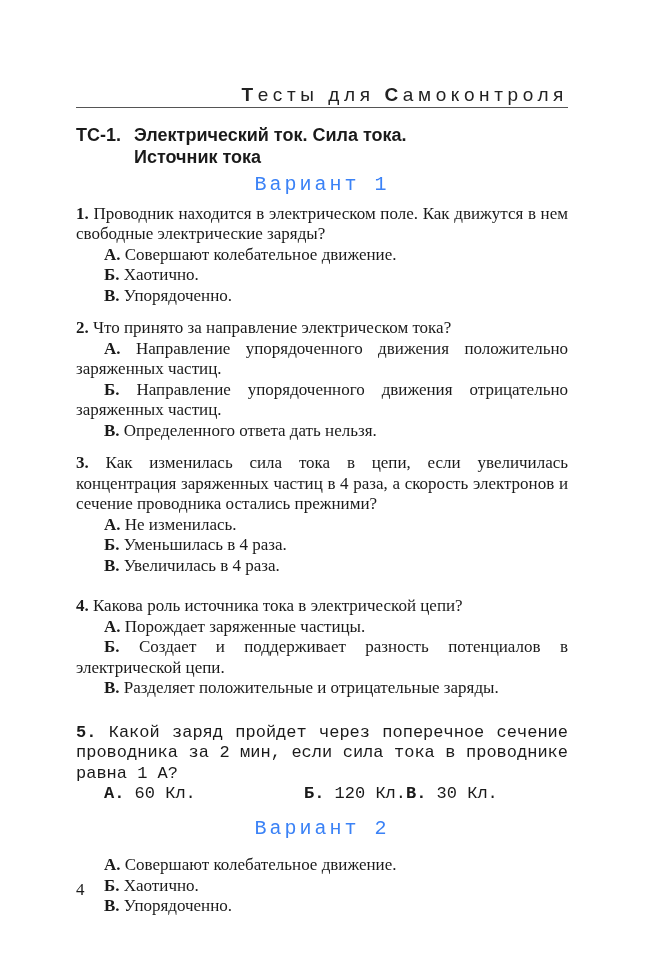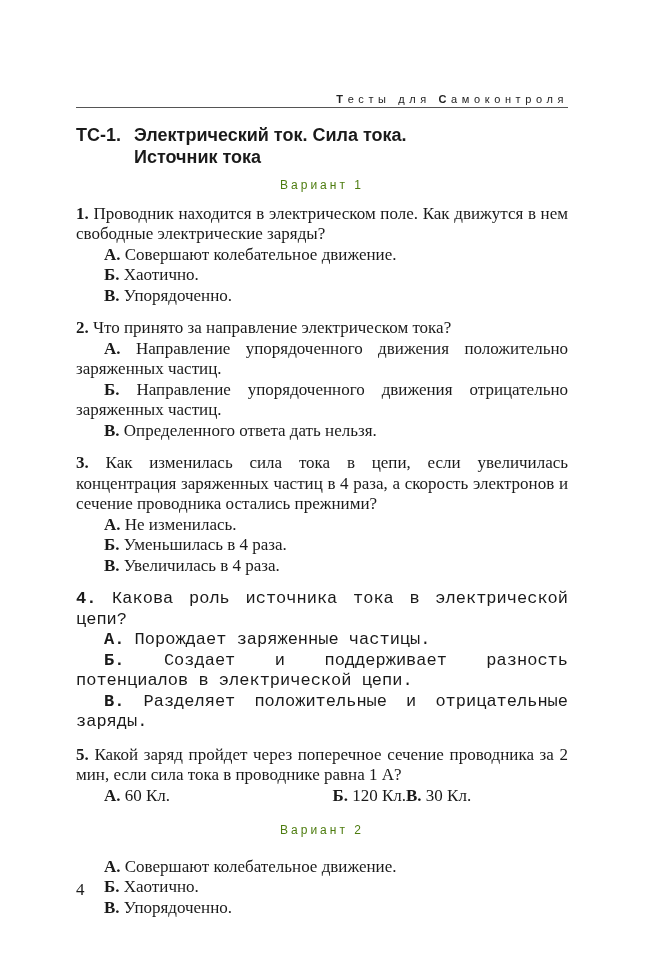--- a/index.html
+++ b/index.html
@@ -1,36 +1,35 @@
 <!DOCTYPE html>
 <html><head>
 <meta charset="utf-8">
 <style>
   html, body { margin: 0; padding: 0; background: #ffffff; }
   body { width: 650px; height: 975px; position: relative; overflow: hidden; color: #1a1a1a; }
   .page { position: absolute; left: 76px; top: 0; width: 492px; }
   .running-header {
     position: absolute; left: 0; top: 84px; width: 492px; text-align: right;
-    font-family: "Liberation Sans", sans-serif; font-size: 11px; letter-spacing: 4.6px;
+    font-family: "Liberation Sans", sans-serif; font-size: 19px; letter-spacing: 4.6px;
     color: #222;
-    margin-top: 9px;
   }
   .running-header .cap { font-weight: bold; }
   .header-rule { position: absolute; left: 0; top: 107px; width: 492px; height: 1px; background: #555; }
 
   .title {
     position: absolute; left: 0; top: 124px; width: 492px;
     font-family: "Liberation Sans", sans-serif; font-weight: bold; font-size: 18px; line-height: 22px;
   }
   .title .num { display: inline-block; width: 58px; }
   .title .line2 { padding-left: 58px; }
 
   .variant {
-    text-align: center; font-family: Liberation Sans, sans-serif; font-size: 12px;
-    letter-spacing: 3px; color: #4d7c0f;
+    text-align: center; font-family: Liberation Mono, monospace; font-size: 20px;
+    letter-spacing: 3px; color: #3b82f6;
   }
   .body-text {
     font-family: "Liberation Serif", serif; font-size: 17px; line-height: 20.5px; color: #1a1a1a;
   }
   .q { text-align: justify; }
   .q b { font-weight: bold; }
   .opt { text-indent: 28px; text-align: justify; }
   .opt b { font-weight: bold; }
   .inline-opts { padding-left: 28px; display: flex; }
   .inline-opts span.o { display: inline-block; }
@@ -65,28 +64,28 @@
       <div class="opt"><b>В.</b> <span>Определенного ответа дать нельзя.</span></div>
     </div>
 
     <div style="margin-top:12px;">
       <div class="q"><b>3.</b> <span>Как изменилась сила тока в цепи, если увеличилась концентрация заряженных частиц в 4 раза, а скорость электронов и сечение проводника остались прежними?</span></div>
       <div class="opt"><b>А.</b> <span>Не изменилась.</span></div>
       <div class="opt"><b>Б.</b> <span>Уменьшилась в 4 раза.</span></div>
       <div class="opt"><b>В.</b> <span>Увеличилась в 4 раза.</span></div>
     </div>
 
-    <div style="margin-top:13px;font-family:Liberation Mono, monospace;">
+    <div style="margin-top:20px;">
       <div class="q"><b>4.</b> <span>Какова роль источника тока в электрической цепи?</span></div>
       <div class="opt"><b>А.</b> <span>Порождает заряженные частицы.</span></div>
       <div class="opt"><b>Б.</b> <span>Создает и поддерживает разность потенциалов в электрической цепи.</span></div>
       <div class="opt"><b>В.</b> <span>Разделяет положительные и отрицательные заряды.</span></div>
     </div>
 
-    <div style="margin-top:12px;">
+    <div style="margin-top:24px;font-family:Liberation Mono, monospace;">
       <div class="q"><b>5.</b> <span>Какой заряд пройдет через поперечное сечение проводника за 2 мин, если сила тока в проводнике равна 1 А?</span></div>
       <div class="inline-opts">
         <span class="o" style="width:150px;"><b>А.</b> <span>60 Кл.</span></span>
         <span class="o" style="width:152px;text-align:right;"><b>Б.</b> <span>120 Кл.</span></span>
         <span class="o"><b>В.</b> <span>30 Кл.</span></span>
       </div>
     </div>
 
     <div class="variant" style="margin-top:14px; margin-bottom:16px;">Вариант 2</div>
 

